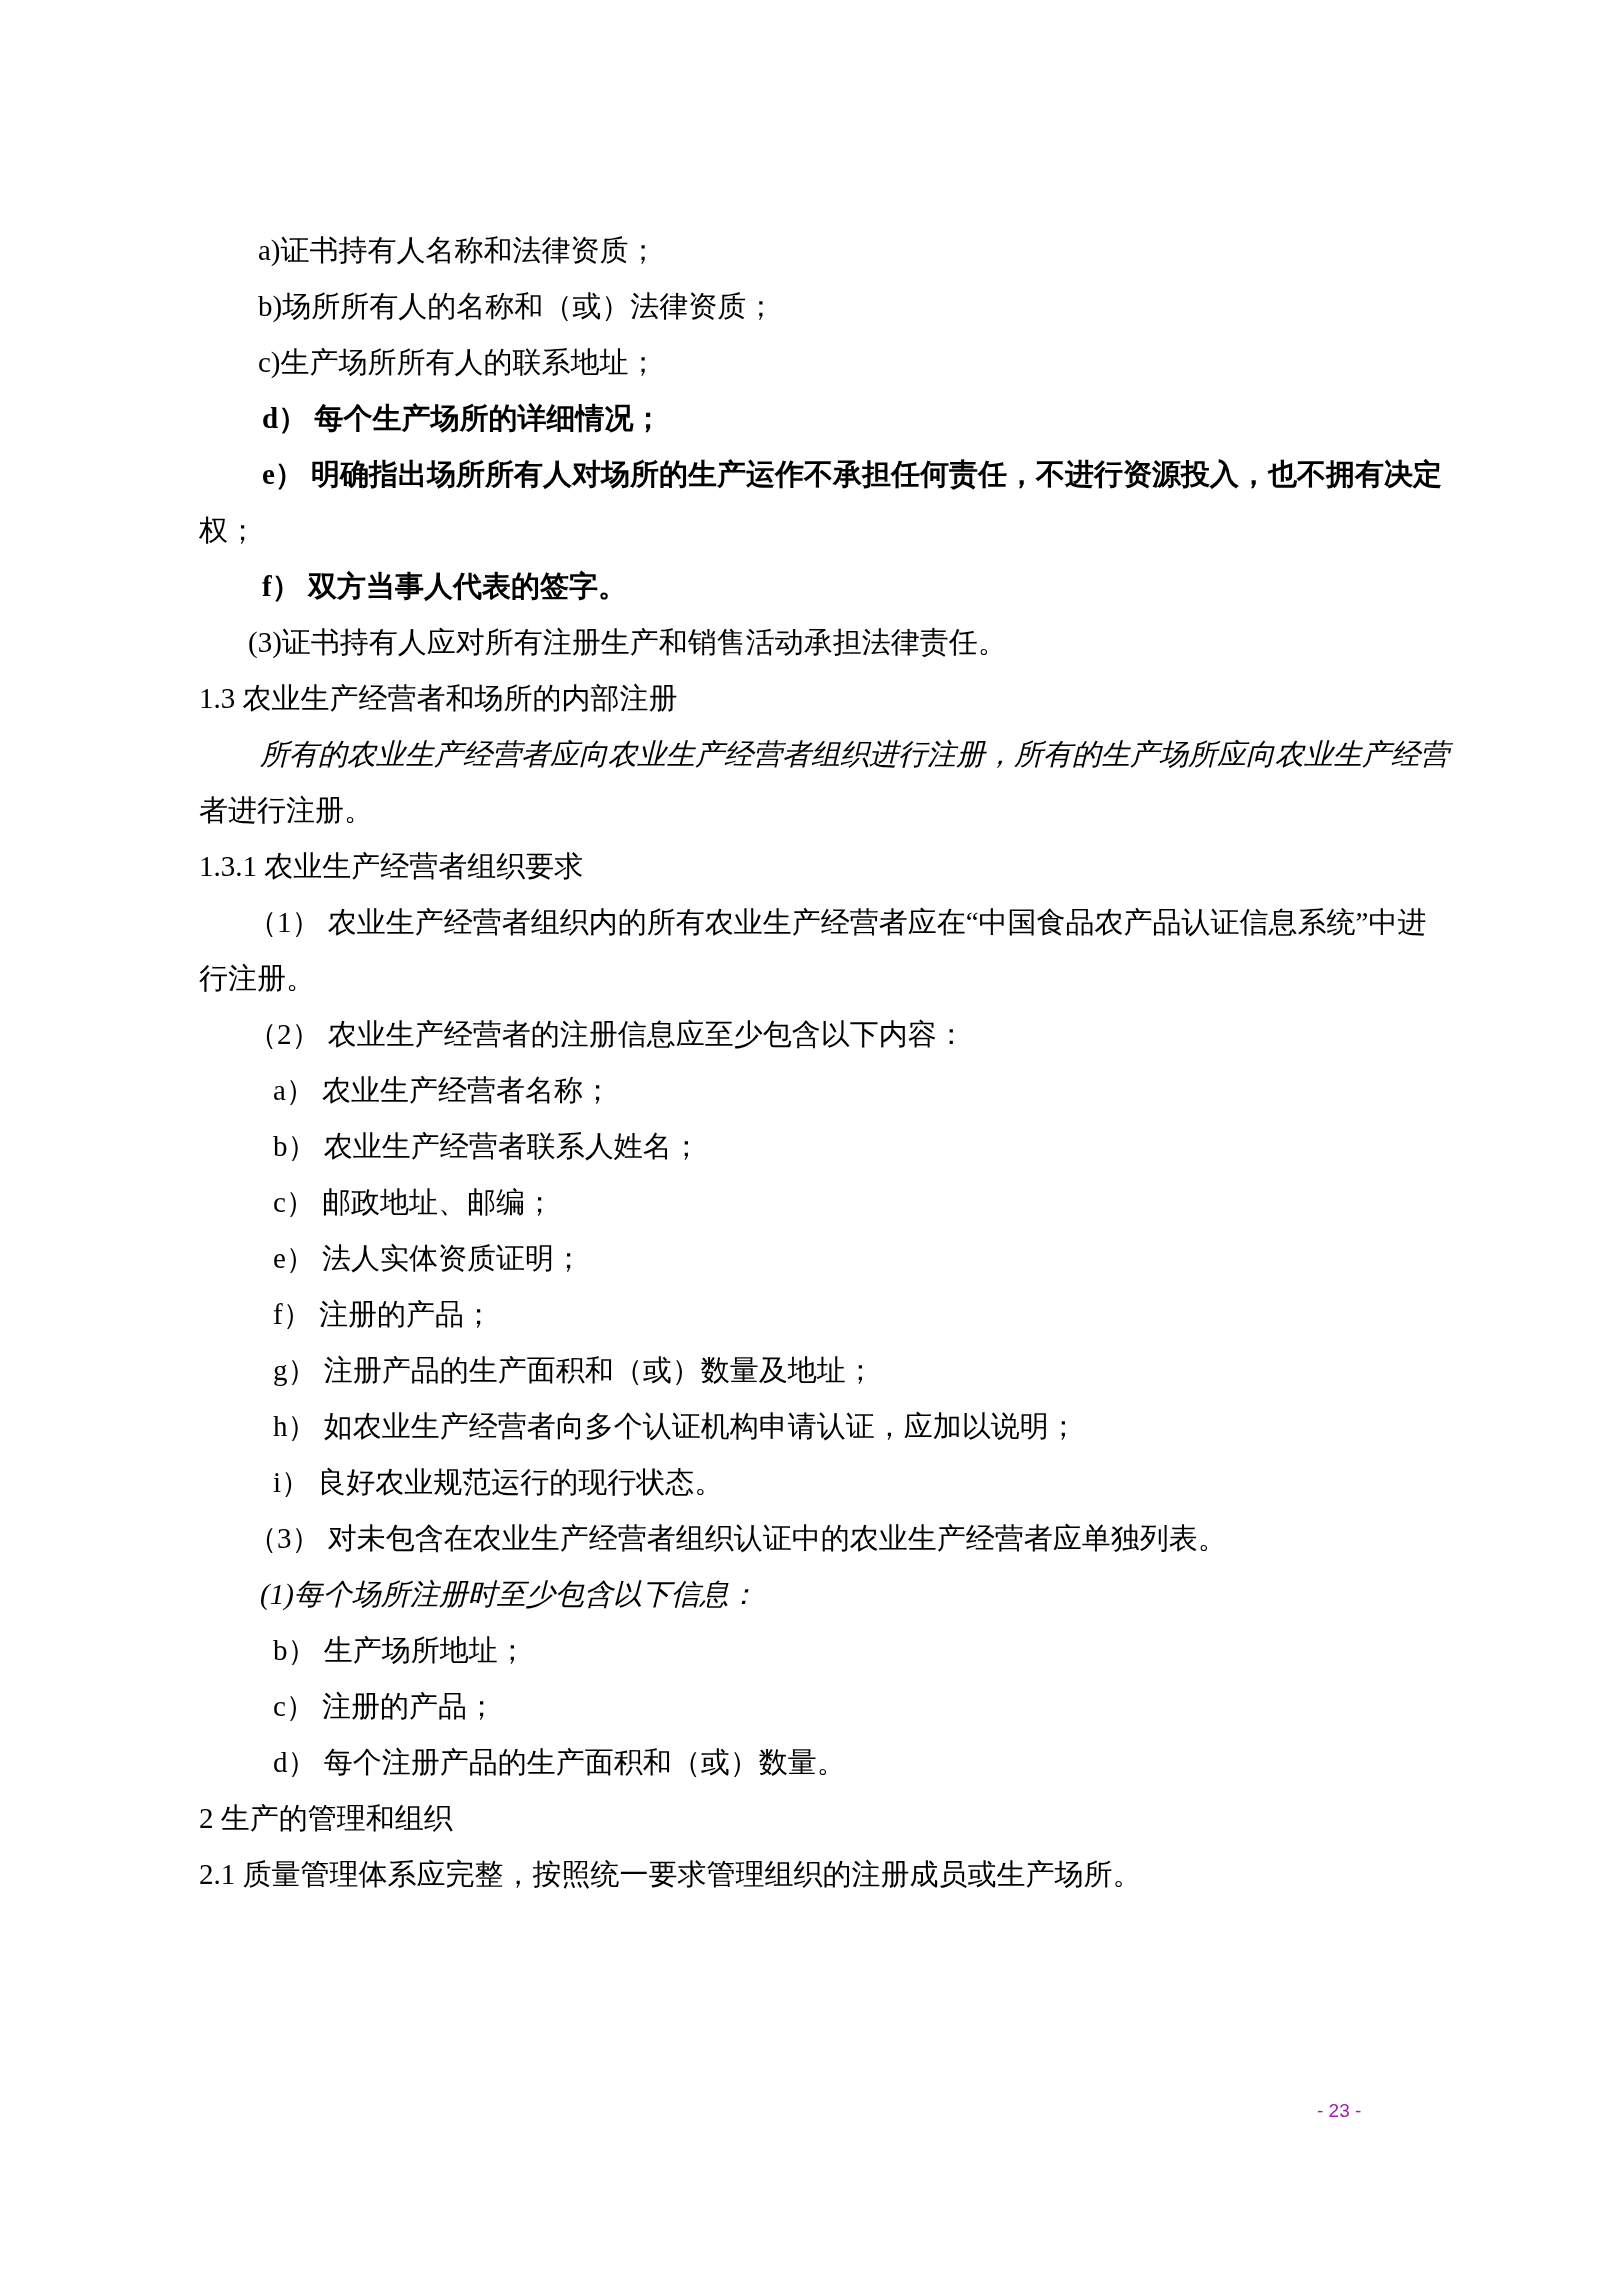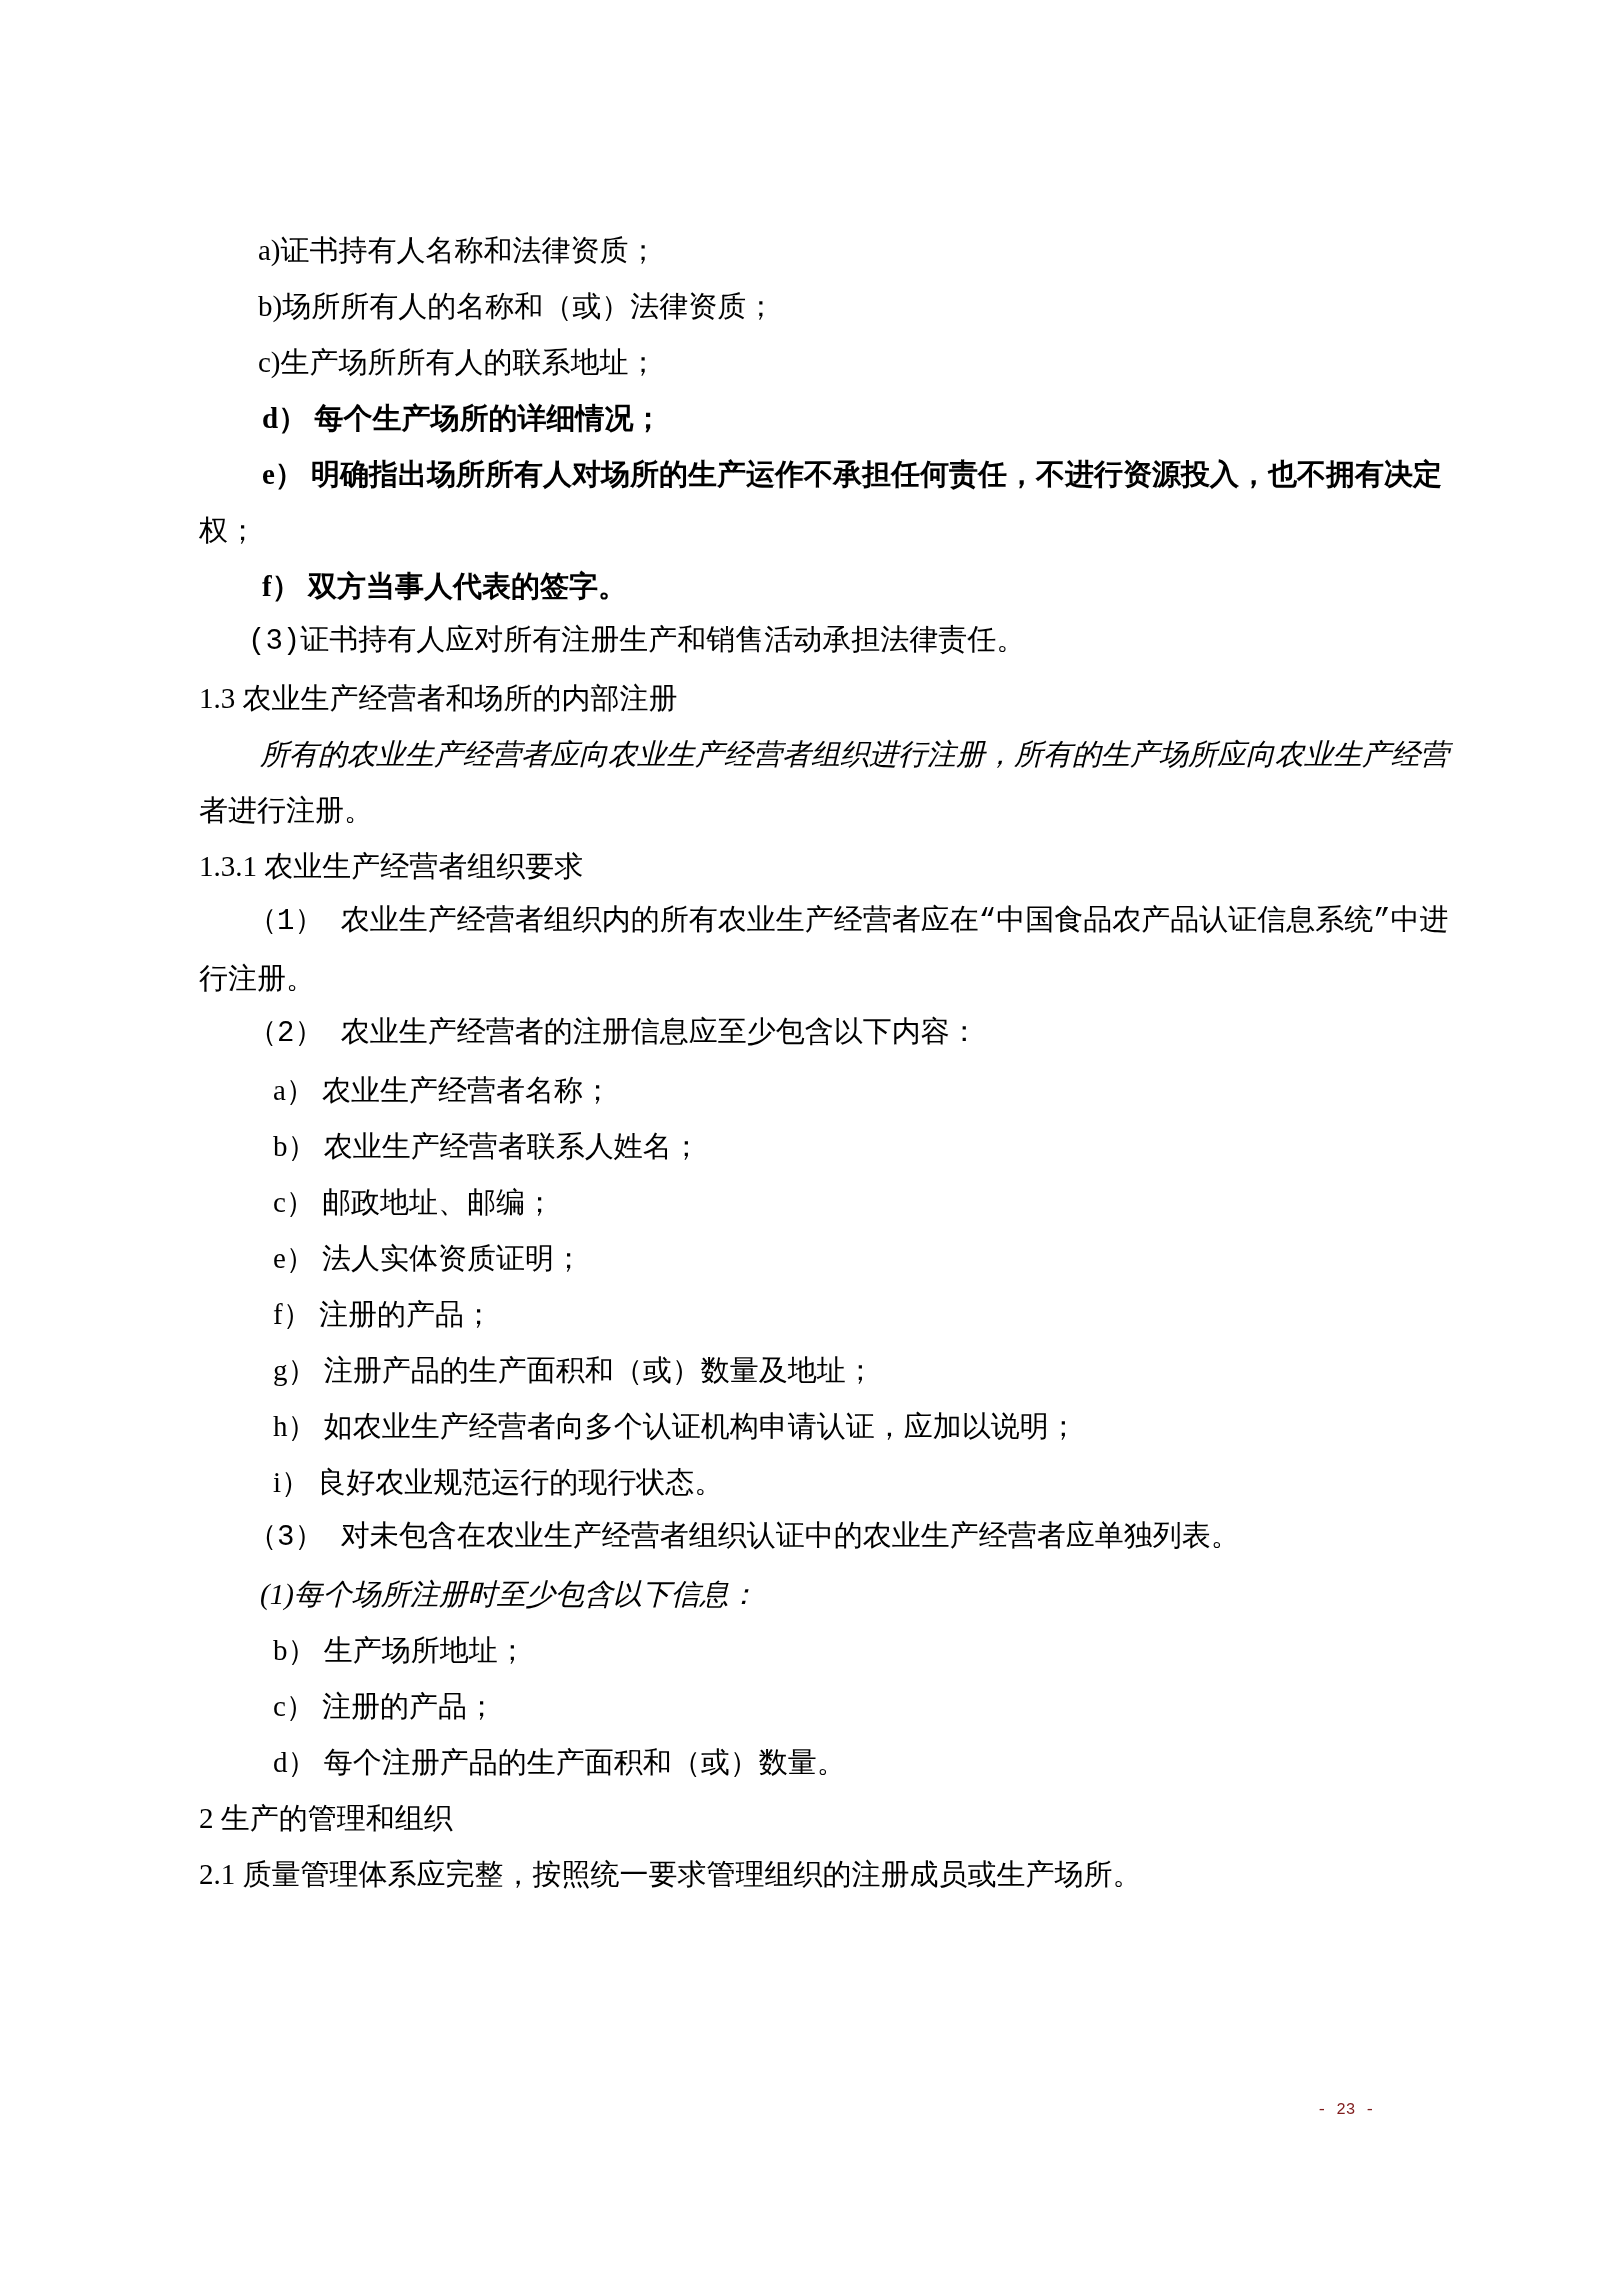--- a/index.html
+++ b/index.html
@@ -22,33 +22,33 @@
     top: 222px;
     width: 1235px;
   }
   .line {
     height: 56px;
     line-height: 56px;
     font-size: 29px;
     white-space: pre;
   }
   .indent-none { padding-left: 0; }
-  .indent-num  { padding-left: 49px; font-family: Liberation Mono, monospace; }
+  .indent-num  { padding-left: 49px; }
   .indent-li1  { padding-left: 59px; }
   .indent-li1b { padding-left: 63px; font-weight: bold; }
   .indent-para { padding-left: 61px; font-style: italic; }
   .indent-li2  { padding-left: 74px; }
   .page-number {
     position: absolute;
     left: 1317px;
     top: 2096px;
-    font-size: 16px;
+    font-size: 19px;
     line-height: 29px;
-    font-family: Liberation Mono, monospace;
-    color: #7f1d1d;
+    font-family: Liberation Sans, sans-serif;
+    color: #a21caf;
     white-space: pre;
   }
 </style>
 </head>
 <body>
 
 <div class="page">
   <div class="content">
       <div class="line indent-li1">a)证书持有人名称和法律资质；</div>
       <div class="line indent-li1">b)场所所有人的名称和（或）法律资质；</div>

